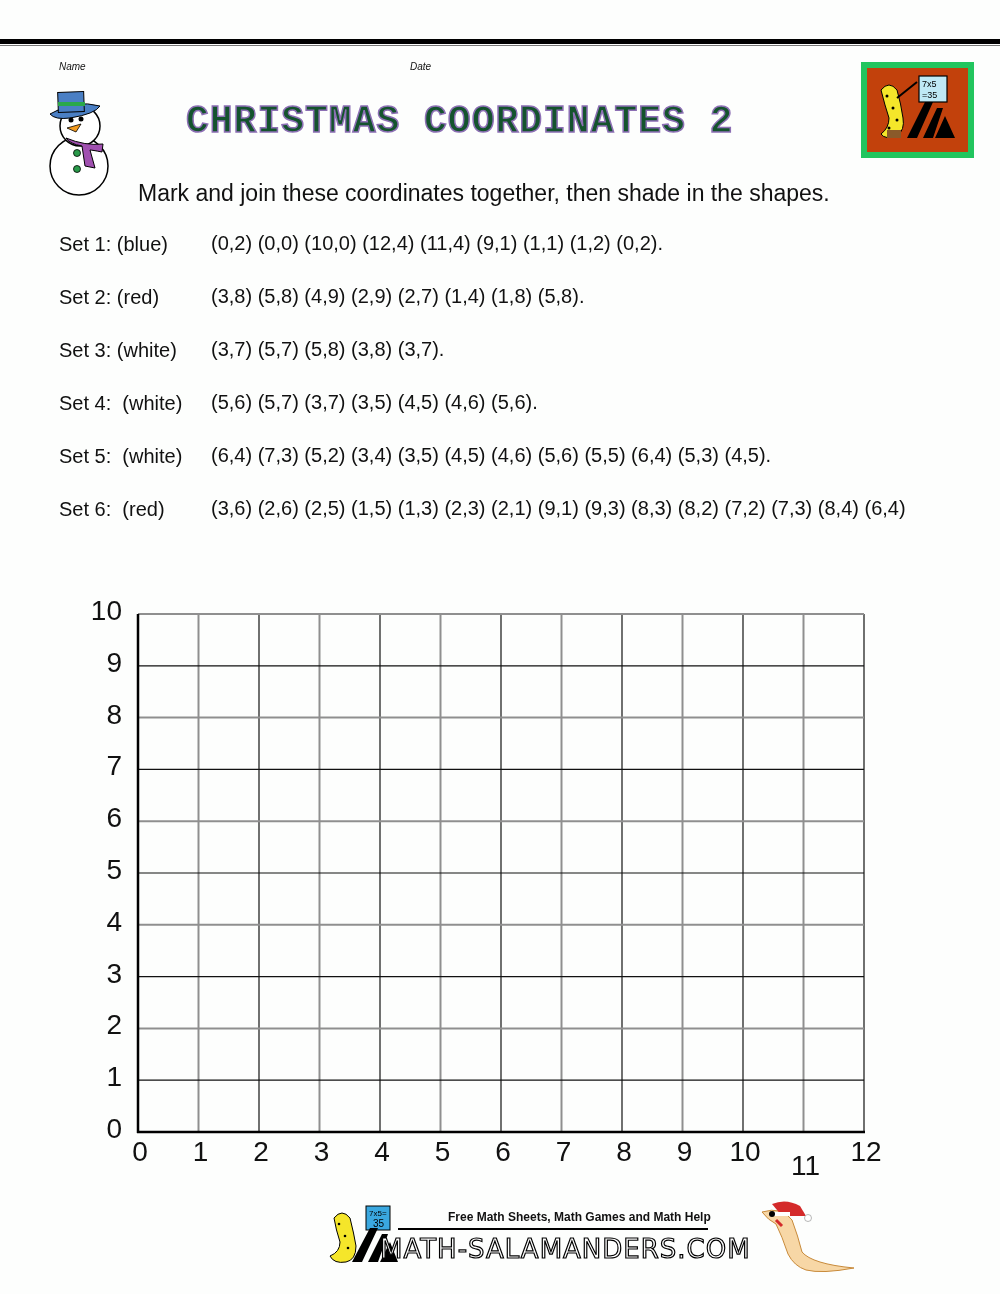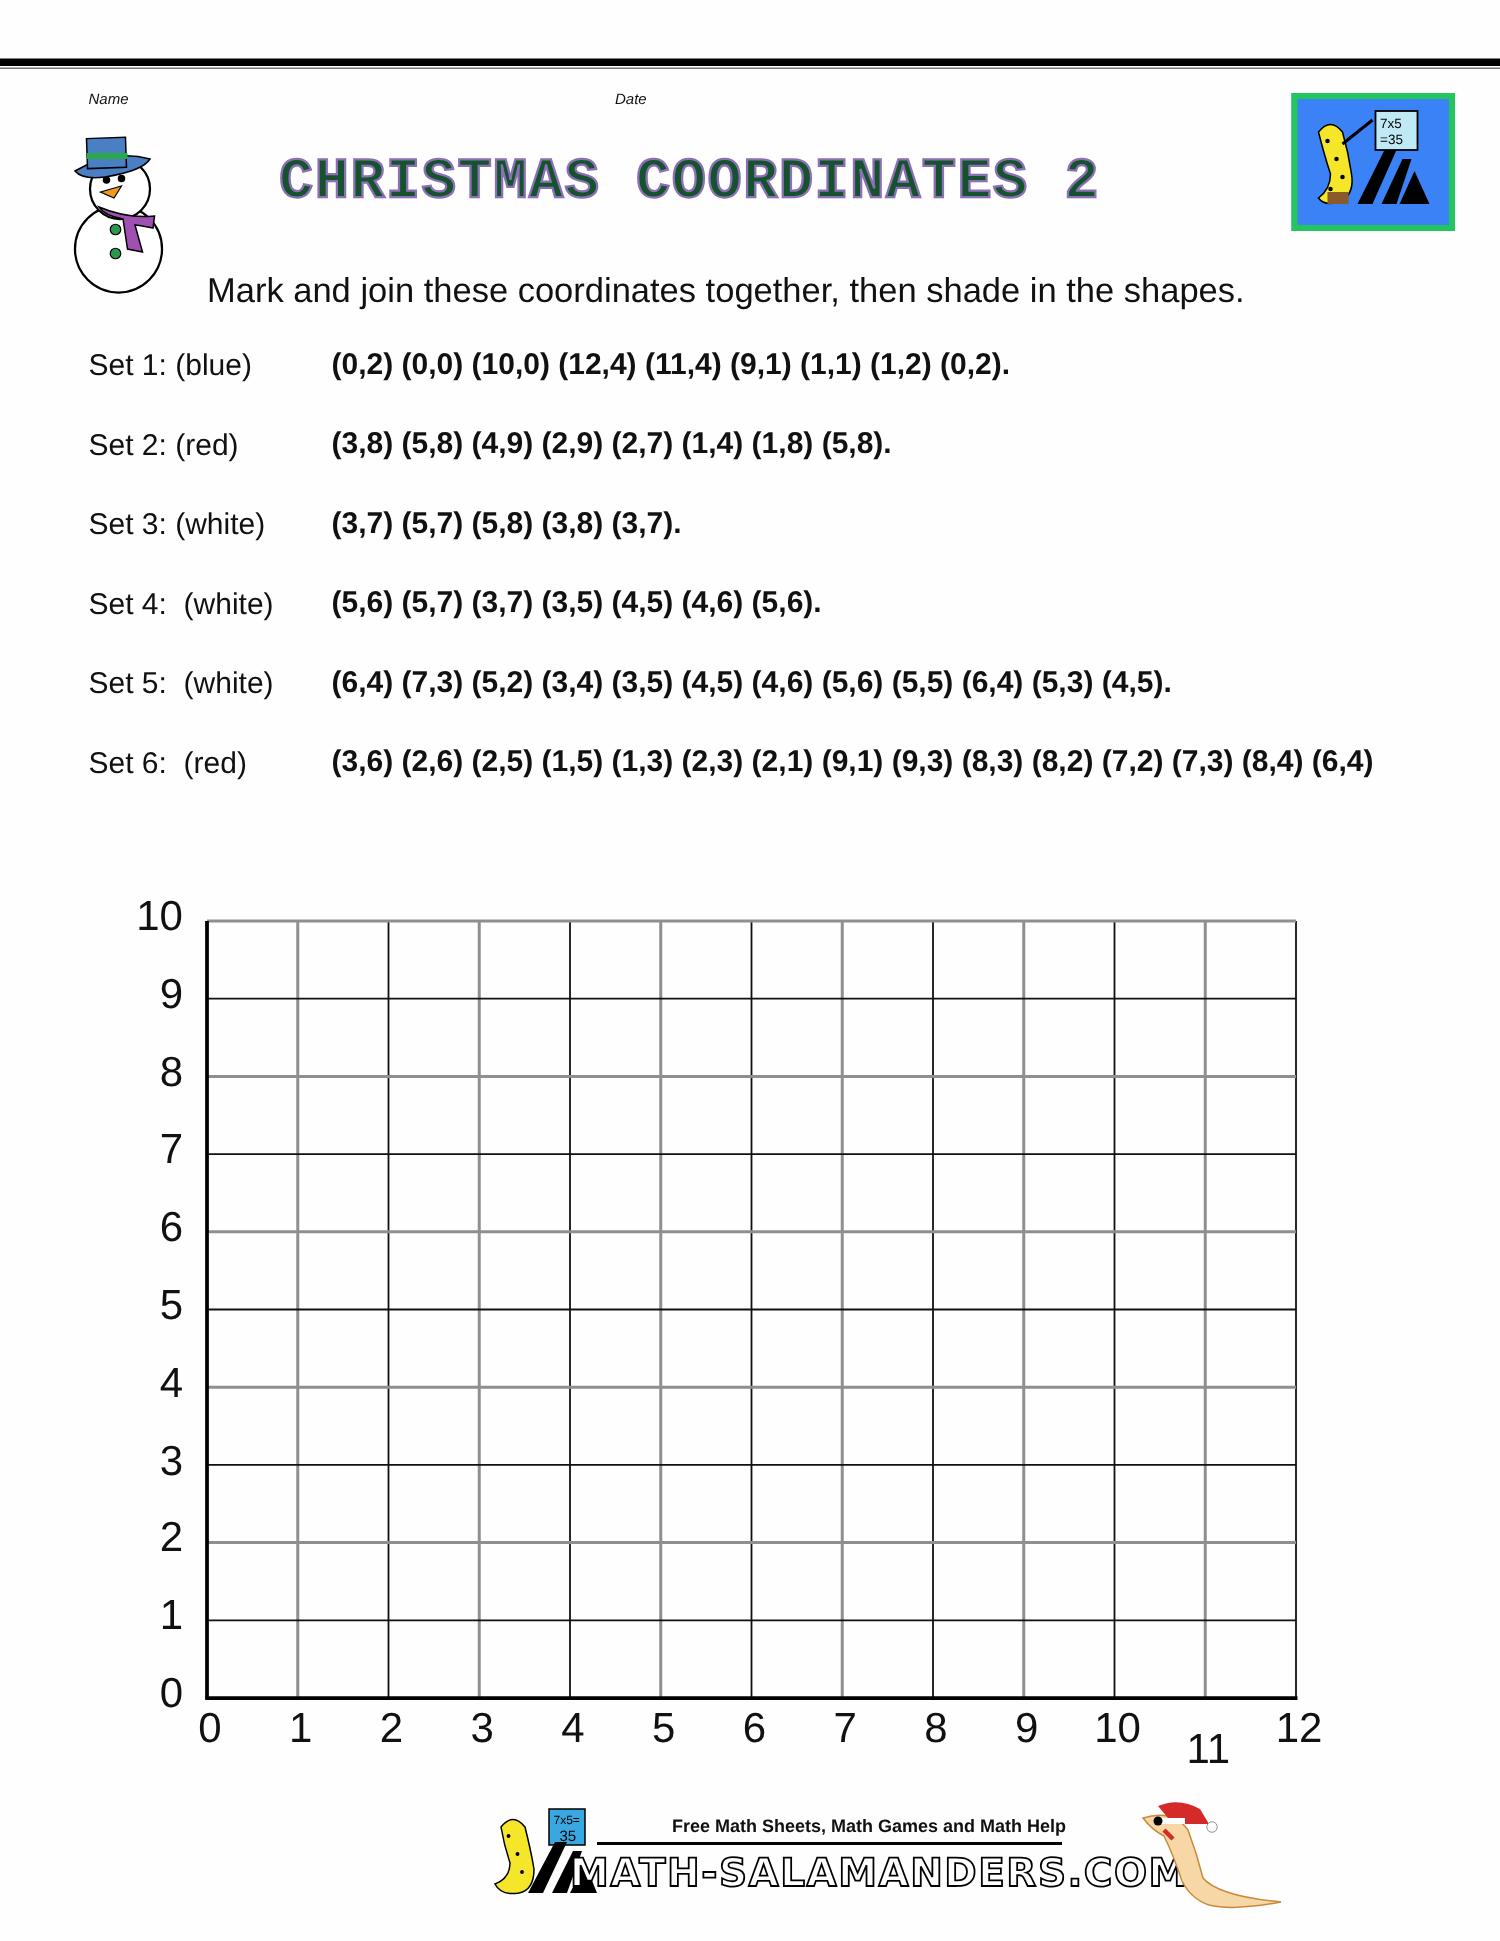--- a/index.html
+++ b/index.html
@@ -5,27 +5,27 @@
   html, body { margin:0; padding:0; background:#fdfefd; }
   body { width:1000px; height:1294px; position:relative; overflow:hidden; font-family:"Liberation Sans", "DejaVu Sans", sans-serif; color:#111; }
   .topline { position:absolute; left:0; top:39px; width:1000px; height:5px; background:#000; }
   .topline2 { position:absolute; left:0; top:45px; width:1000px; height:1px; background:#777; }
   .label-sm { position:absolute; font-size:10px;font-style:italic; }
   .title { position:absolute; left:186px; top:100px; font-family:Liberation Mono, monospace; font-weight:bold; font-size:38px; letter-spacing:1px; color:#14532d; -webkit-text-stroke:1.5px #8c6fb4; text-transform:uppercase; }
   .instr { position:absolute; left:138px; top:180px; font-size:23px; }
   .sets { position:absolute; left:59px; top:233px; font-size:20px; }
   .set-row { position:relative; height:53px; }
   .set-row .lbl { position:absolute; left:0; top:0; white-space:pre; }
-  .set-row .coords { position:absolute; left:162px; top:0; width:720px; line-height:36px; margin-top:-8px;font-weight:bold; }
-  .logo-box { position:absolute; left:861px; top:62px; width:101px; height:84px; border:4px solid #22c55e; background:#3b82f6; }
+  .set-row .coords { position:absolute; left:152px; top:0; width:720px; line-height:36px; margin-top:-8px; }
+  .logo-box { position:absolute; left:861px; top:62px; width:101px; height:84px; border:6px solid #22c55e; background:#c2410c; }
   .ylab { position:absolute; font-size:28px; text-align:right; width:50px; }
   .xlab { position:absolute; font-size:28px; text-align:center; width:50px; top:1136px; }
   .footer-text { position:absolute; left:420px; top:1210px; font-size:12px; font-weight:bold;padding-left:28px; }
   .footer-rule { position:absolute; left:398px; top:1228px; width:310px; height:2px; background:#000; }
-  .footer-site { position:absolute; left:380px; top:1234px; font-family:"DejaVu Sans", sans-serif; font-size:26px; letter-spacing:1px; color:#fff; -webkit-text-stroke:1.2px #000; font-weight:bold; }
+  .footer-site { position:absolute; left:380px; top:1234px; font-family:"DejaVu Sans", sans-serif; font-size:26px; letter-spacing:1px; color:#fff; -webkit-text-stroke:1.2px #000; font-weight:normal; }
 </style>
 </head>
 <body>
 
 <div class="topline"></div>
 <div class="topline2"></div>
 
 <div class="label-sm" style="left:59px;top:61px;">Name</div>
 <div class="label-sm" style="left:410px;top:61px;">Date</div>
 

